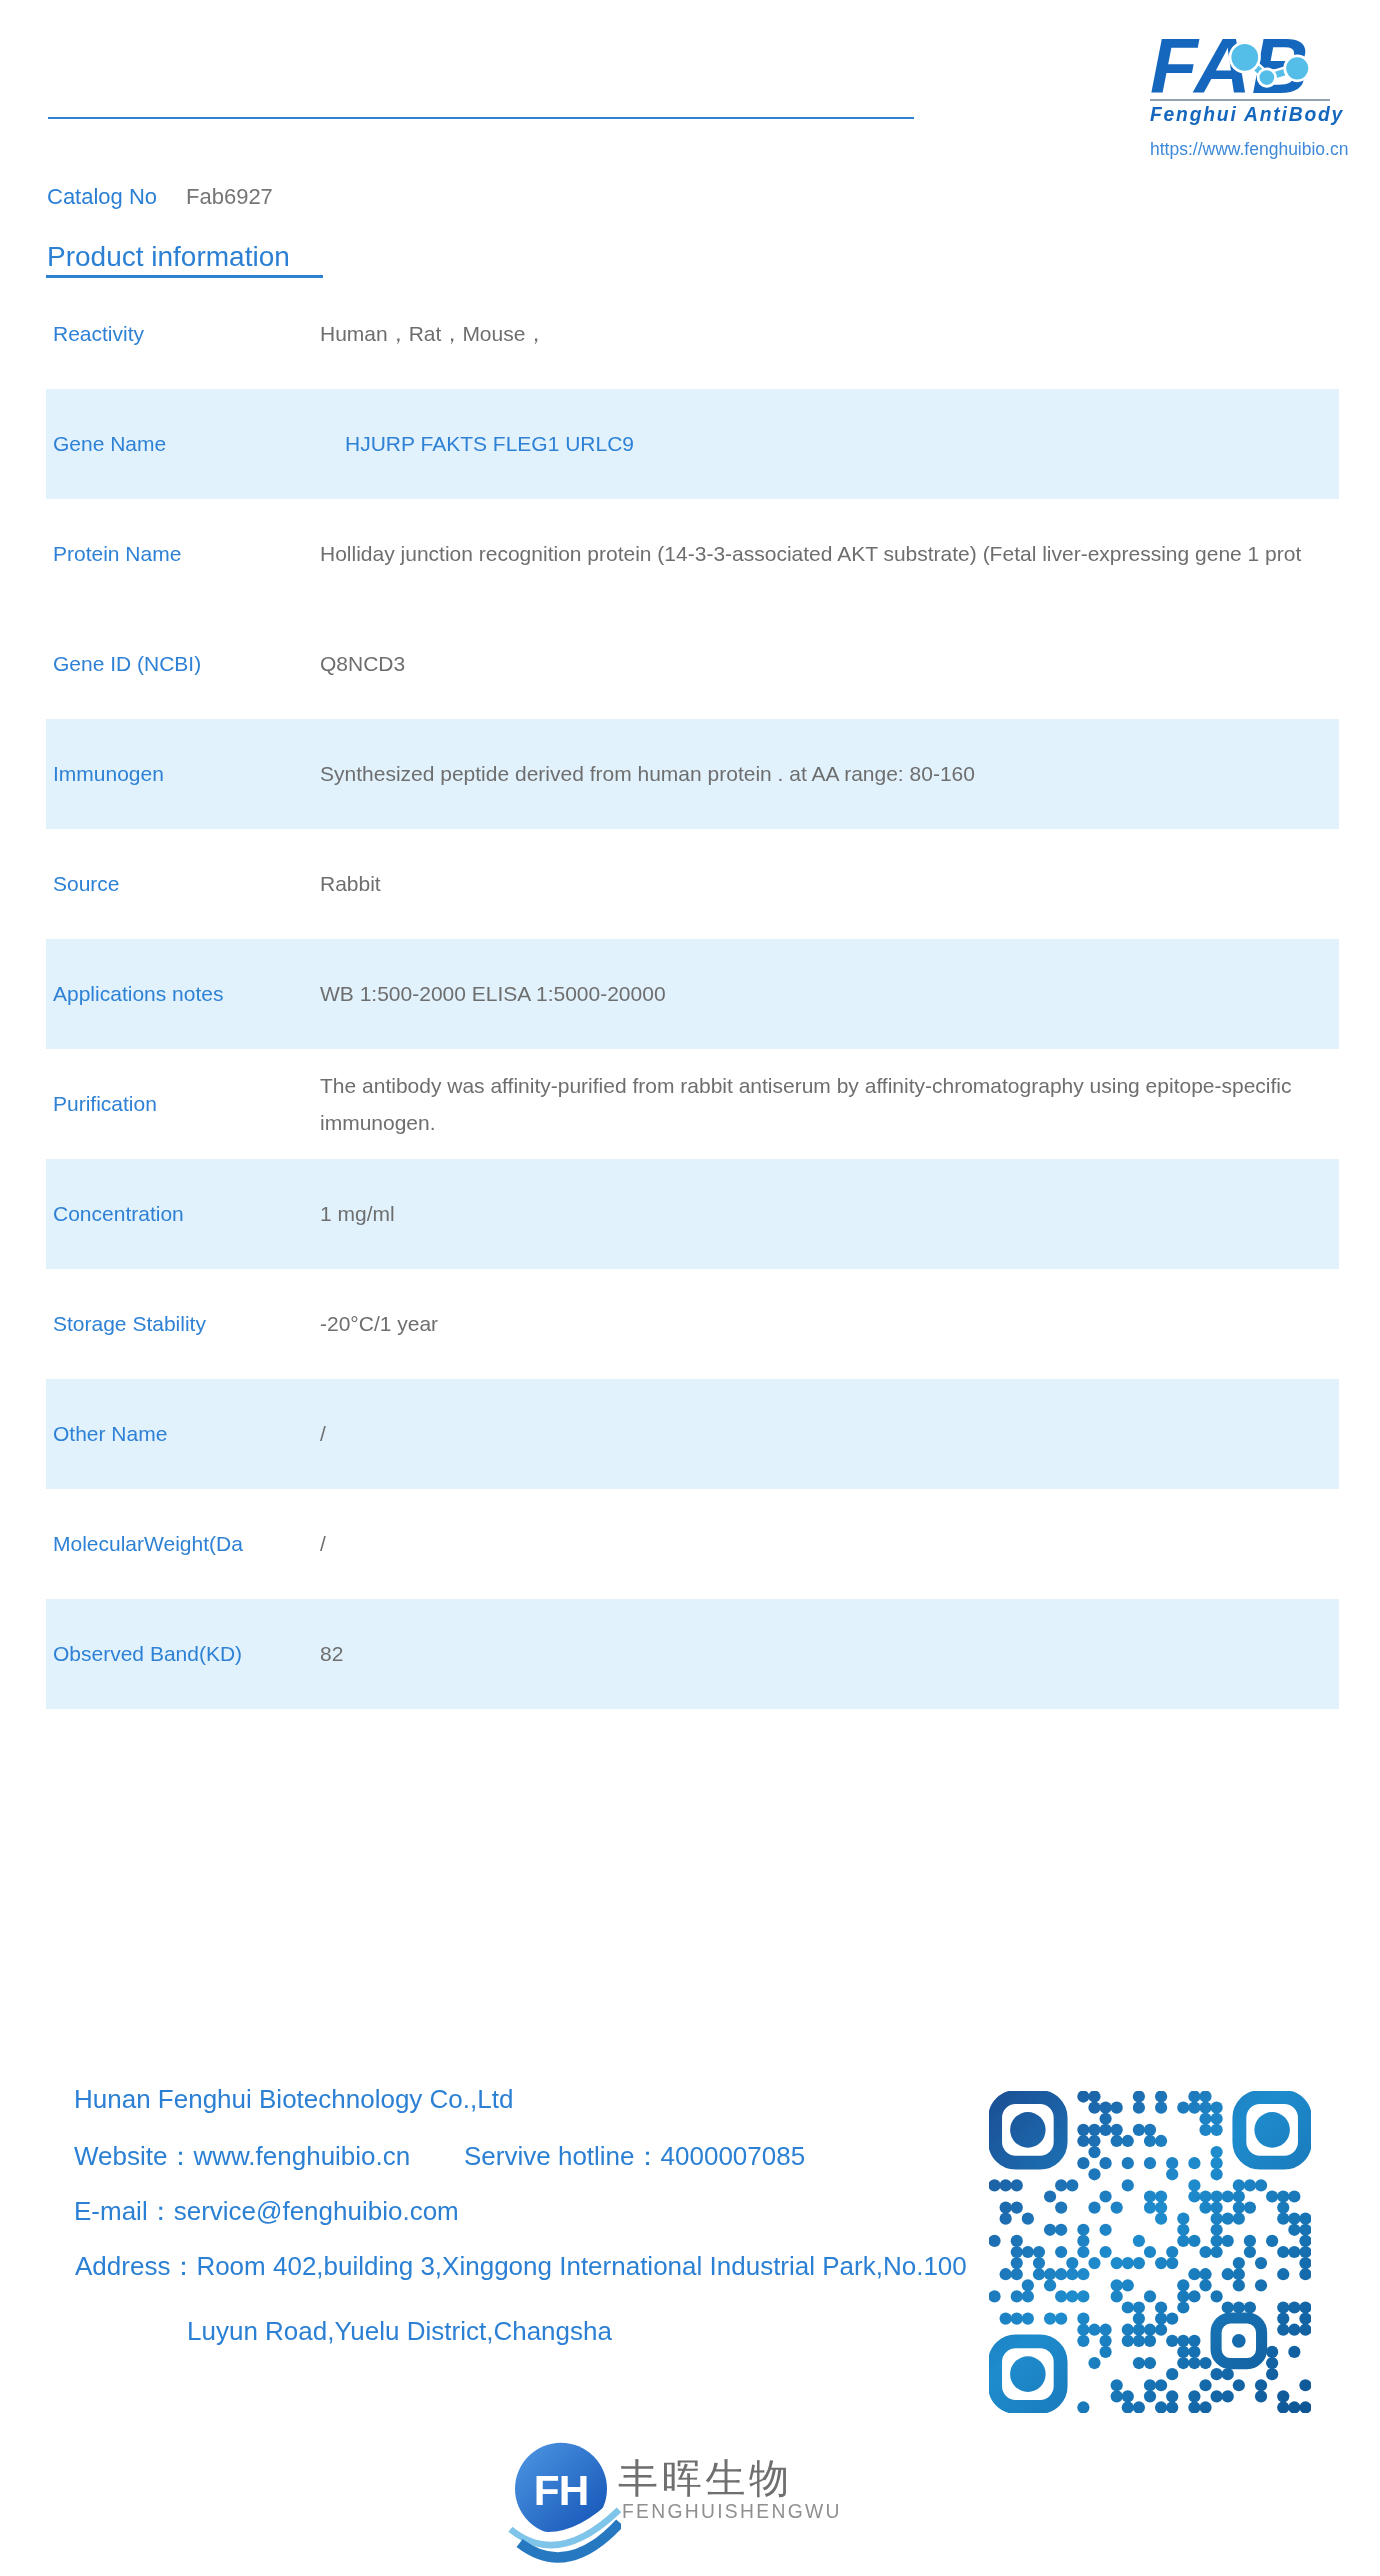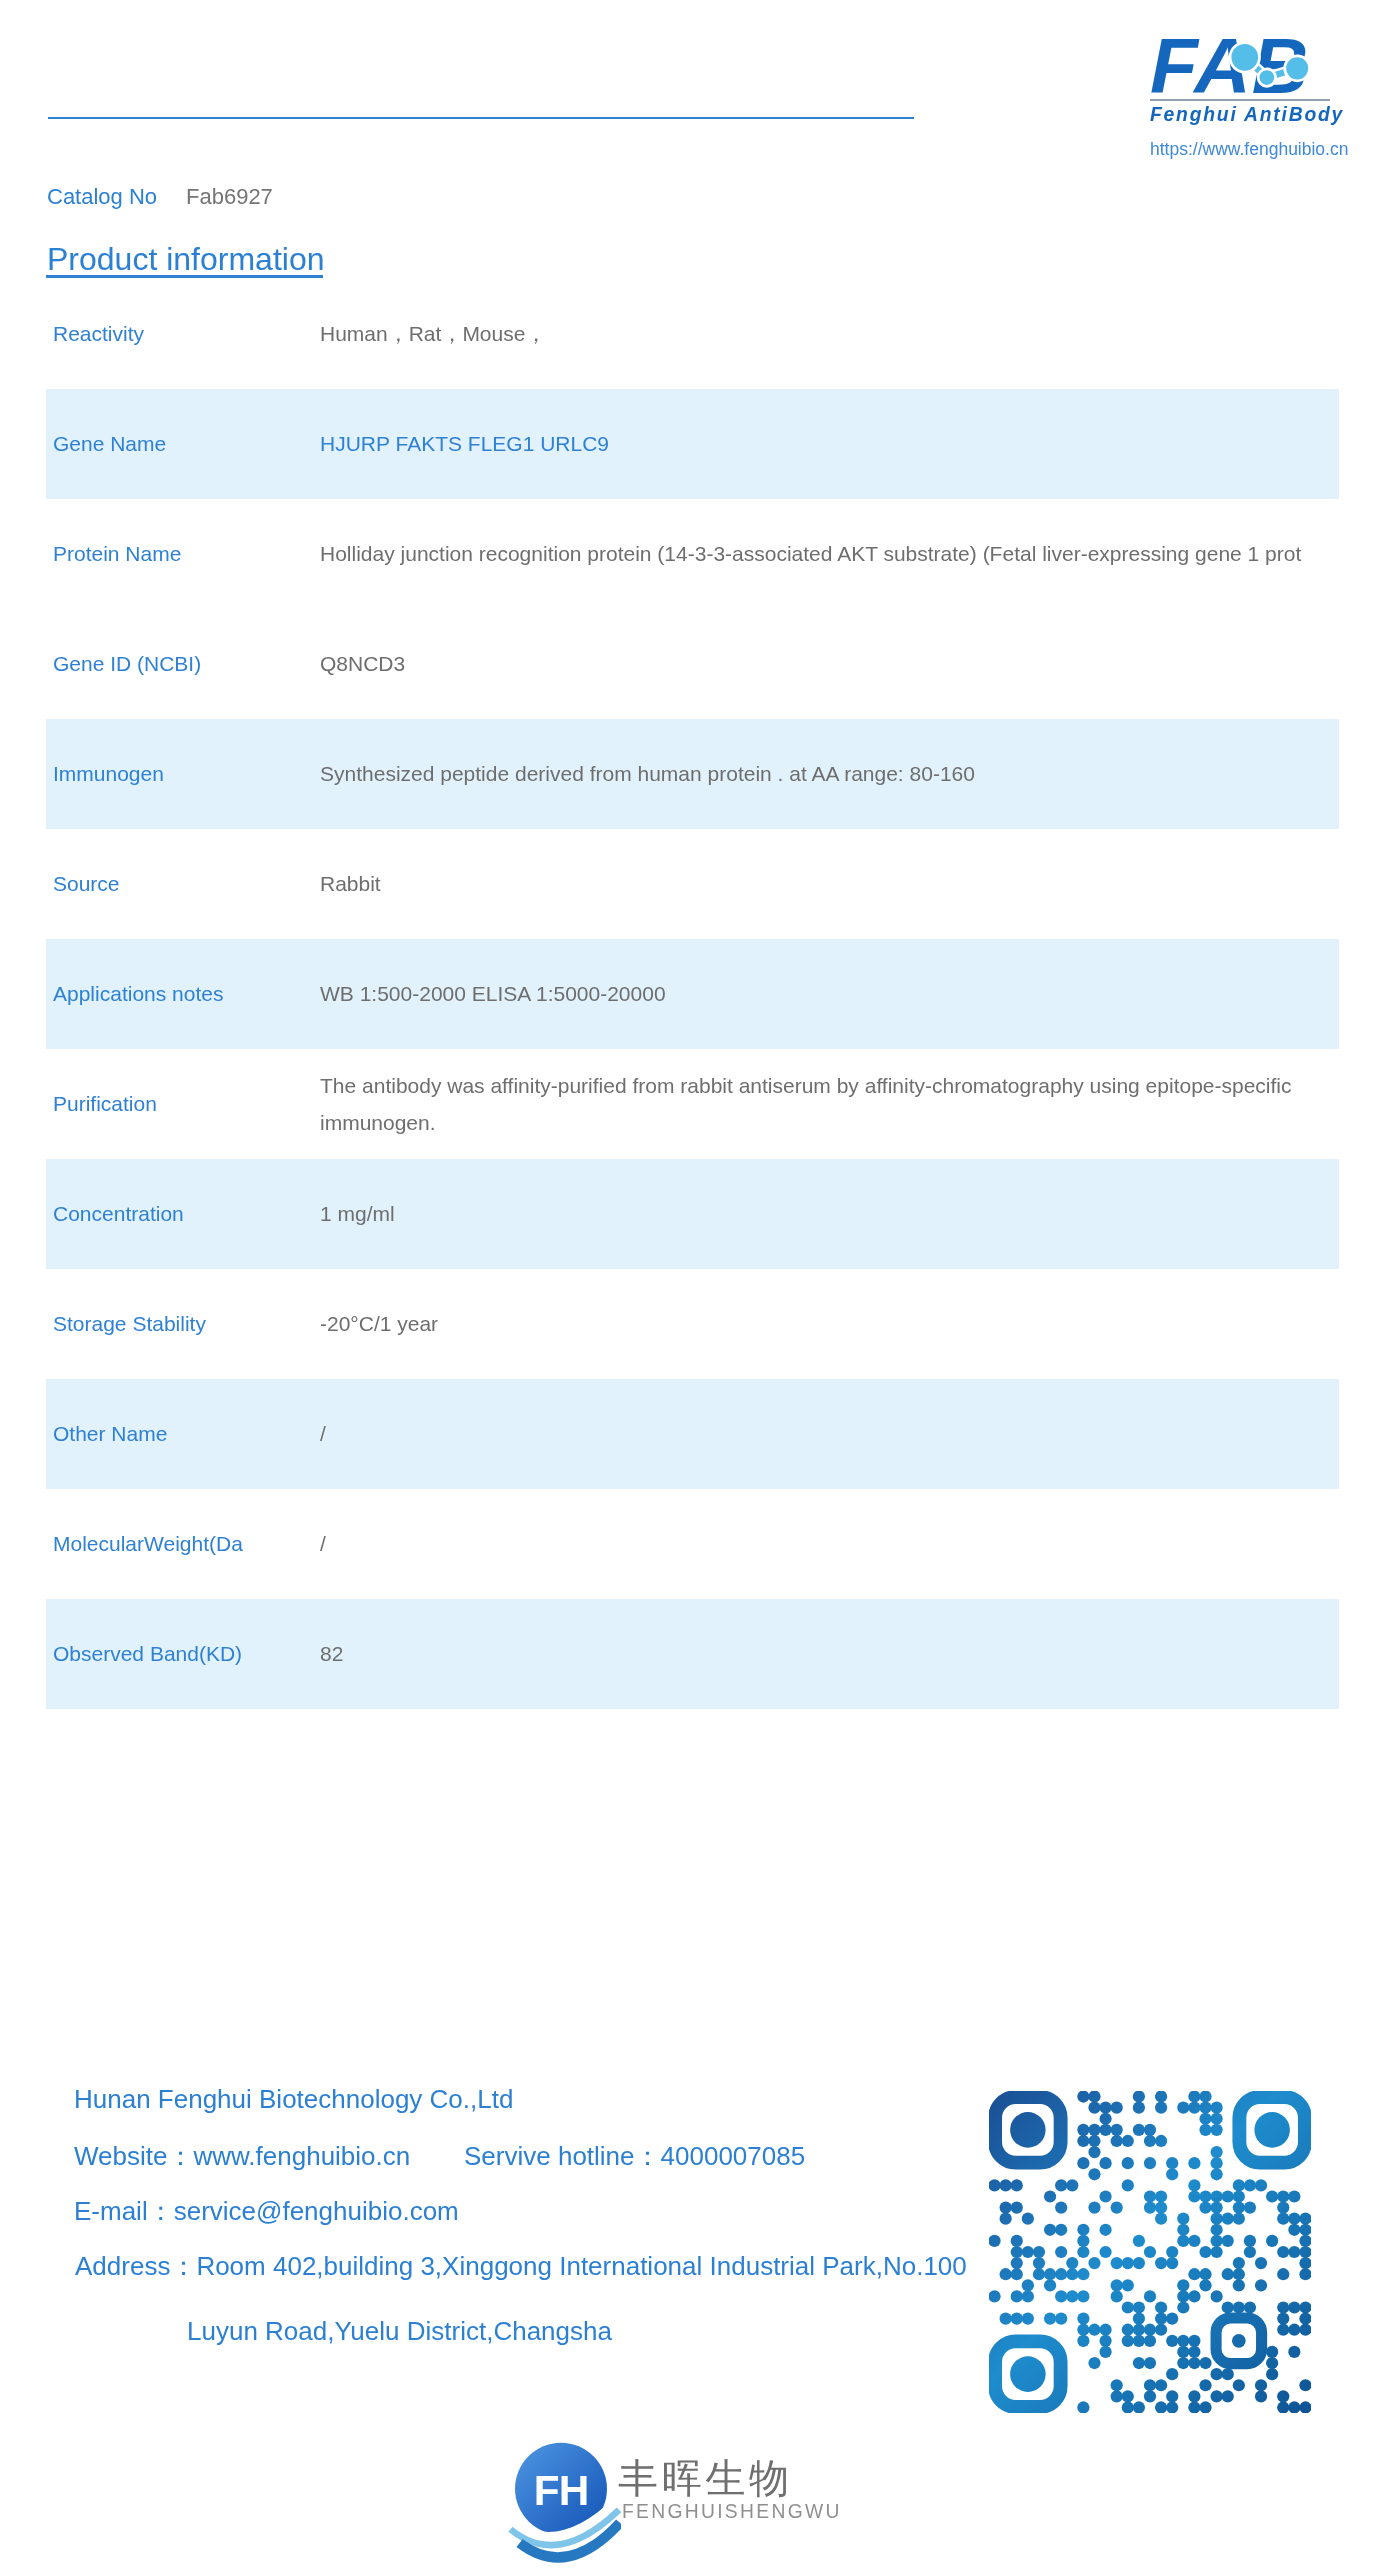--- a/index.html
+++ b/index.html
@@ -15,31 +15,31 @@
 
   
   .brand{left:1150px;top:37px;width:195px;}
   .brand svg{display:block;}
   .brand-rule{width:180px;height:1.8px;background:#93a2ae;margin-top:2.8px;}
   .brand-name{margin-top:3.7px;font-size:19.3px;font-weight:bold;font-style:italic;
               letter-spacing:1.8px;color:#1467bd;white-space:nowrap;}
   .brand-url{margin-top:13px;font-size:17.5px;color:#3e89d9;white-space:nowrap;}
 
   
-  .section-title{left:47px;top:241px;font-size:32px;color:#2b80d4;}
+  .section-title{left:47px;top:241px;font-size:28px;color:#2b80d4;}
   .section-rule{left:46px;top:275px;width:277px;height:2.8px;background:#2f81d4;}
 
   
   .ptable{left:0;top:279px;width:1380px;}
   .row{position:relative;height:110px;display:flex;align-items:center;}
   .rowbg{position:absolute;left:46px;top:0;width:1293px;height:100%;background:#e1f2fd;}
   .cell{position:relative;font-size:21px;}
   .cell.label{flex:none;width:267px;padding-left:53px;color:#2e81d4;white-space:nowrap;}
   .cell.value{color:#6e6e6e;white-space:nowrap;}
-  .cell.value.link{color:#2e81d4;}
+  .cell.value.link{color:#2e81d4;margin-left:25px;}
   .cell.value.wrap{white-space:normal;width:989px;line-height:37px;}
 
   
   .f-line{font-size:26px;color:#2b80d4;white-space:nowrap;}
   .f1{left:74px;top:2084px;}
   .f2{left:74px;top:2139px;}
   .f2 .hotline{position:absolute;left:390px;top:0;white-space:nowrap;}
   .f3{left:74px;top:2194px;}
   .f4{left:75px;top:2249px;}
   .f5{left:187px;top:2316px;}

